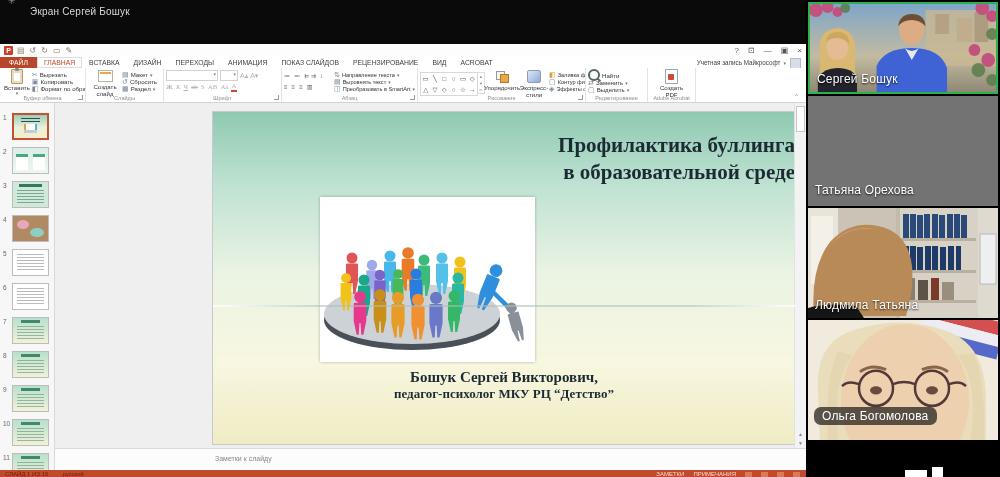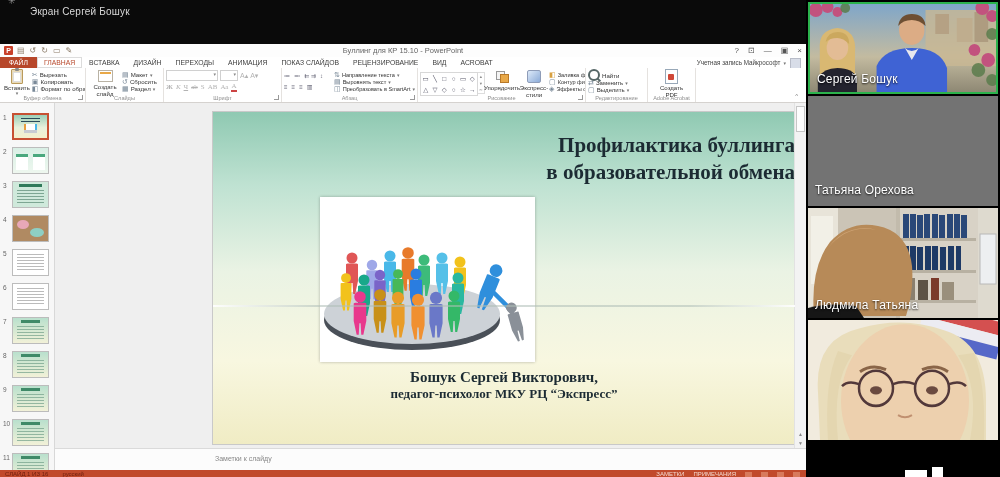--- a/index.html
+++ b/index.html
@@ -151,21 +151,20 @@
 
       <div class="titlebar">
         <div class="app-icon">P</div>
         <div class="qat">
           <span>▤</span>
           <span>↺</span>
           <span>↻</span>
           <span>▭</span>
           <span>✎</span>
         </div>
-        <div class="win-title">Буллинг для КР 15.10 - PowerPoint</div>
         <div class="win-controls">
           <span>?</span>
           <span>⊡</span>
           <span>—</span>
           <span>▣</span>
           <span>×</span>
         </div>
       </div>
 
       <div class="tabsrow">
@@ -431,21 +430,21 @@
         <div class="thumb-item">
           <span class="thumb-num">11</span>
           <div class="thumb-box kind-green"></div>
         </div>
       </div>
 
       <div class="canvas">
         <div class="slide">
           <div class="slide-title">
             <div>Профилактика буллинга</div>
-            <div>в образовательной обмена</div>
+            <div>в образовательной среде</div>
           </div>
           <div class="clipart">
             <svg viewBox="0 0 215 165">
               <defs>
                 <g id="pp">
                   <circle cx="0" cy="-21" r="5.5"></circle>
                   <path d="M-6,-14 Q-6.5,-15.5 -4.5,-15.5 L4.5,-15.5 Q6.5,-15.5 6,-14 L6,2 L3.2,15 L1.2,15 L0.6,4 L-0.6,4 L-1.2,15 L-3.2,15 L-6,2 Z"></path>
                 </g>
               </defs>
               <ellipse cx="92" cy="123" rx="88" ry="30" fill="#4a5058"></ellipse>
@@ -471,21 +470,21 @@
               <use href="#pp" transform="translate(134 120)" fill="#34b868"></use>
               <use href="#pp" transform="translate(167 96) scale(1.15) rotate(22)" fill="#2f8fdc"></use>
               <path d="M170,92 L190,112" stroke="#2f8fdc" stroke-width="4.5" stroke-linecap="round" fill="none"></path>
               <use href="#pp" transform="translate(197 130) scale(.95) rotate(-16)" fill="#8a9098"></use>
               <path d="M197,122 L188,111" stroke="#8a9098" stroke-width="4" stroke-linecap="round" fill="none"></path>
             </svg>
           </div>
           <div class="slide-line"></div>
           <div class="slide-author">
             <div class="author1">Бошук Сергей Викторович,</div>
-            <div class="author2">педагог-психолог МКУ РЦ “Экспресс”</div>
+            <div class="author2">педагог-психолог МКУ РЦ “Детство”</div>
           </div>
         </div>
         <div class="vscroll">
           <div class="vthumb"></div>
           <div class="vbtns">
             <span>▲</span>
             <span>▼</span>
           </div>
         </div>
       </div>
@@ -620,18 +619,19 @@
           <circle cx="68" cy="66" r="17"></circle>
             <circle cx="124" cy="66" r="17"></circle>
           <path d="M85,62 Q96,58 107,62"></path>
             <path d="M51,62 Q40,58 34,64"></path>
             <path d="M141,62 Q152,58 158,64"></path>
         </g>
         <ellipse cx="68" cy="68" rx="6" ry="4" fill="#6A4A40"></ellipse>
         <ellipse cx="124" cy="68" rx="6" ry="4" fill="#6A4A40"></ellipse>
         <path d="M90,92 Q97,96 104,92" stroke="#C09070" stroke-width="2" fill="none"></path>
       </svg>
+      <div class="pname">Ольга Богомолова</div>
     </div>
 
     <div class="logo-frag1"></div>
     <div class="logo-frag2"></div>
   </div>
 </div>
 
 </body></html>

